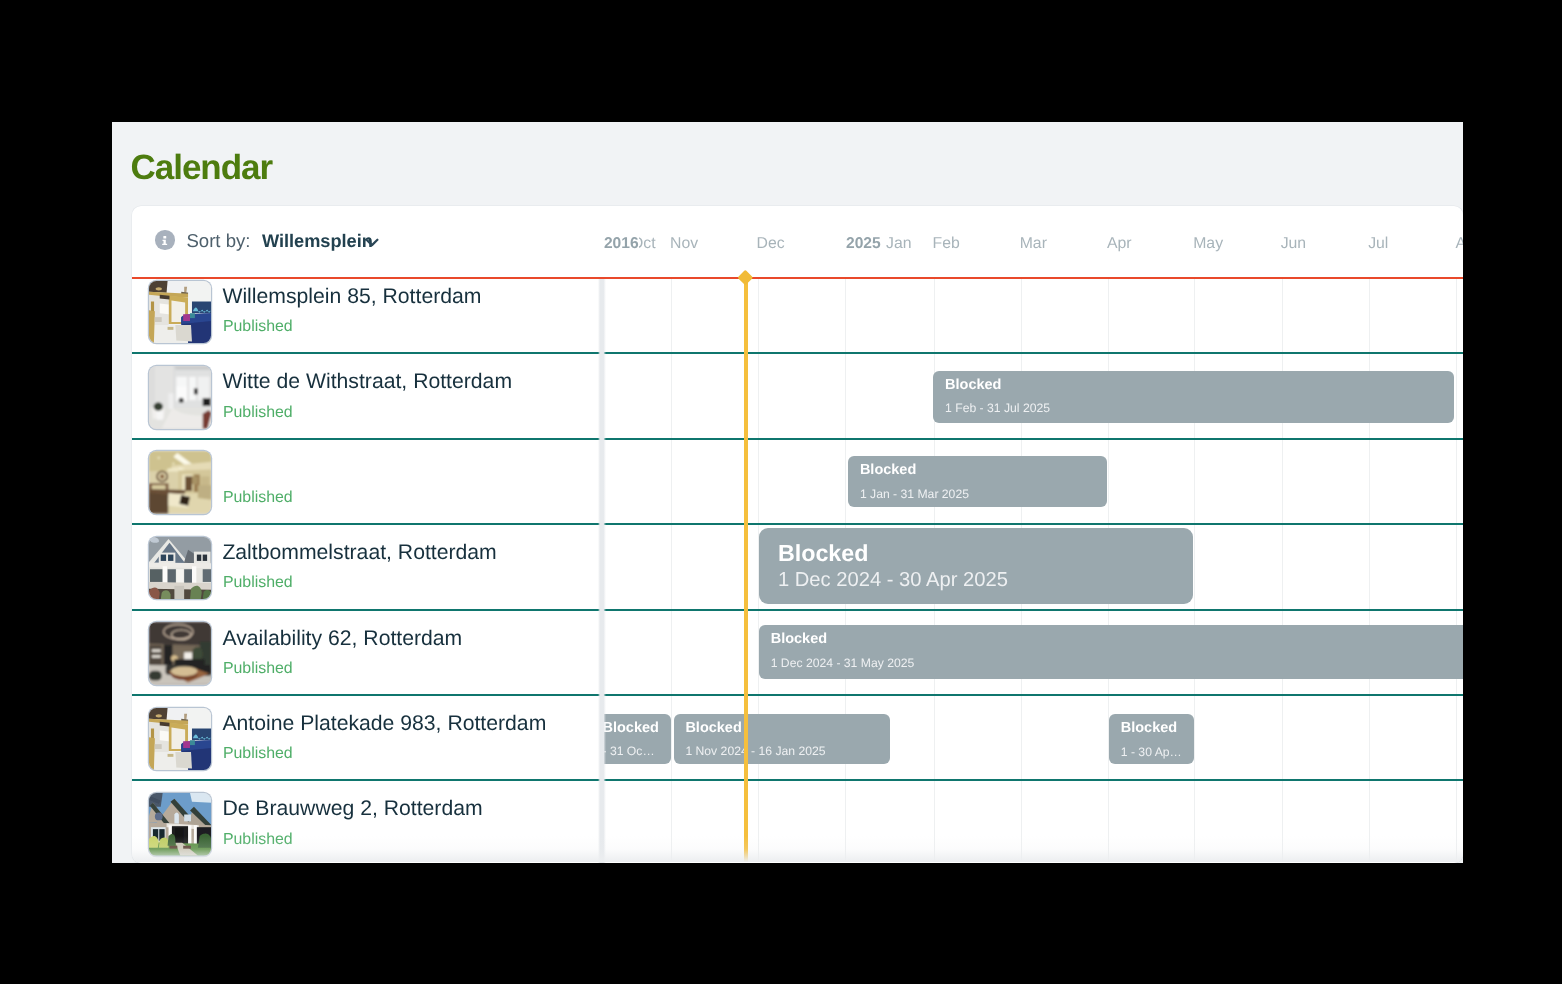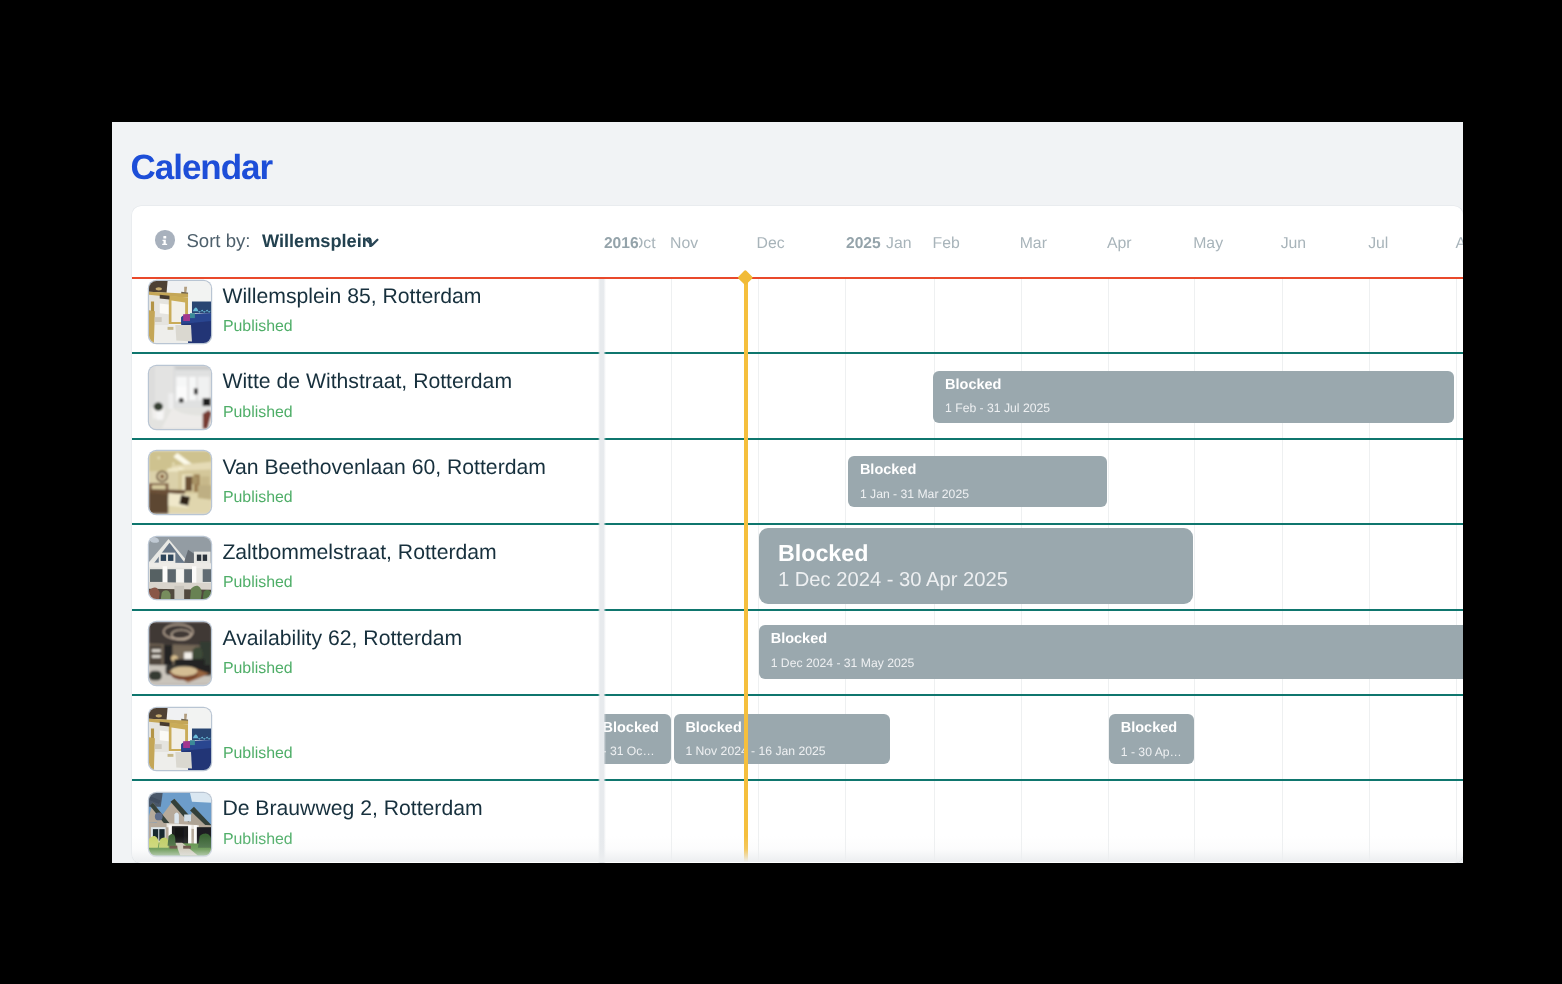--- a/index.html
+++ b/index.html
@@ -1,21 +1,21 @@
 <!DOCTYPE html>
 <html><head>
 <meta charset="utf-8">
 <title>Calendar</title>
 <style>
   *{box-sizing:border-box;margin:0;padding:0}
   html,body{width:1562px;height:984px;background:#000;overflow:hidden;
     font-family:"Liberation Sans",sans-serif;-webkit-font-smoothing:antialiased;text-rendering:geometricPrecision}
   #app{position:absolute;left:112px;top:122px;width:1350.5px;height:740.5px;background:#f1f3f5;overflow:hidden;
     will-change:transform;transform:translateZ(0)}
-  .page-title{position:absolute;left:18.6px;top:28.2px;font-size:35px;font-weight:700;color:#1d4ed8;letter-spacing:-1.05px;line-height:1}
+  .page-title{position:absolute;left:18.6px;top:28.2px;font-size:35px;font-weight:700;color:#4d7c0f;letter-spacing:-1.05px;line-height:1}
   .card{position:absolute;left:20px;top:83.5px;width:1330.5px;height:657px;background:#fff;border-radius:9px;overflow:hidden;
     box-shadow:0 0.5px 1.5px rgba(27,42,56,0.05),0 0 0 0.5px rgba(198,206,214,0.22)}
 
   
   .toolbar{position:absolute;left:0;top:0;width:100%;height:71.5px}
   .info-icon{position:absolute;left:23.3px;top:24.9px;width:19.4px;height:19.4px;border-radius:50%;background:#a8b1bd;
     display:flex;align-items:center;justify-content:center}
   .info-icon svg{display:block}
   .sortby-label{position:absolute;left:54.4px;top:26.7px;font-size:18.6px;color:#4e606c;line-height:1}
   .sortby-value{position:absolute;left:129.9px;top:26.9px;font-size:18.2px;font-weight:700;color:#22414f;line-height:1}
@@ -223,21 +223,20 @@
                   <path d="M0 39 L37 40 L37 48 L0 47z" fill="#6b4a2c"></path>
                   <path d="M0 43 L20 45 L20 64 L0 64z" fill="#5c4026"></path>
                   <path d="M20 44 L64 43 L64 64 L20 64z" fill="#e2d5a3"></path>
                   <path d="M20 43 L40 45 L40 58 L20 56z" fill="#f1e8c2"></path>
                   <path d="M33 45 L42 47 L40 56 L31 54z" fill="#2b1d11"></path>
                   <path d="M50 35 L64 35 L64 50 L50 48z" fill="#c0ad75"></path>
                   <path d="M44 26 L50 26 L50 34 L44 34z" fill="#a98e55"></path>
                 </g>
               </svg>
             </div>
-            <div class="r-name">Van Beethovenlaan 60, Rotterdam</div>
             <div class="r-status">Published</div>
           </div>
           <div class="row">
             <div class="thumb">
               <svg viewBox="0 0 64 64" preserveAspectRatio="none">
                 <defs>
                   <filter id="bl4" x="-10%" y="-10%" width="120%" height="120%">
                     <feGaussianBlur stdDeviation="0.8"></feGaussianBlur>
                   </filter>
                 </defs>
@@ -342,20 +341,21 @@
                   <path d="M35 34 L42 34 L42 41 L35 41z" fill="#b22a98"></path>
                   <path d="M42 33 L47 33 L47 38 L42 38z" fill="#268a9a"></path>
                   <path d="M0 45 L40 45 L40 64 L0 64z" fill="#eeeeea"></path>
                   <path d="M27 45 L43 45 L44 62 L28 61z" fill="#d9d7cd"></path>
                   <path d="M0 30 L6 31 L5 64 L0 64z" fill="#c9a33f"></path>
                   <path d="M19 47 L25 47 L25 50 L19 50z" fill="#c7b579"></path>
                   <path d="M6 37 L13 37 L13 42 L6 42z" fill="#cdc7ba"></path>
                 </g>
               </svg>
             </div>
+            <div class="r-name">Antoine Platekade 983, Rotterdam</div>
             <div class="r-status">Published</div>
           </div>
           <div class="row">
             <div class="thumb">
               <svg viewBox="0 0 64 64" preserveAspectRatio="none">
                 <defs>
                   <filter id="bl6" x="-10%" y="-10%" width="120%" height="120%">
                     <feGaussianBlur stdDeviation="0.8"></feGaussianBlur>
                   </filter>
                 </defs>

